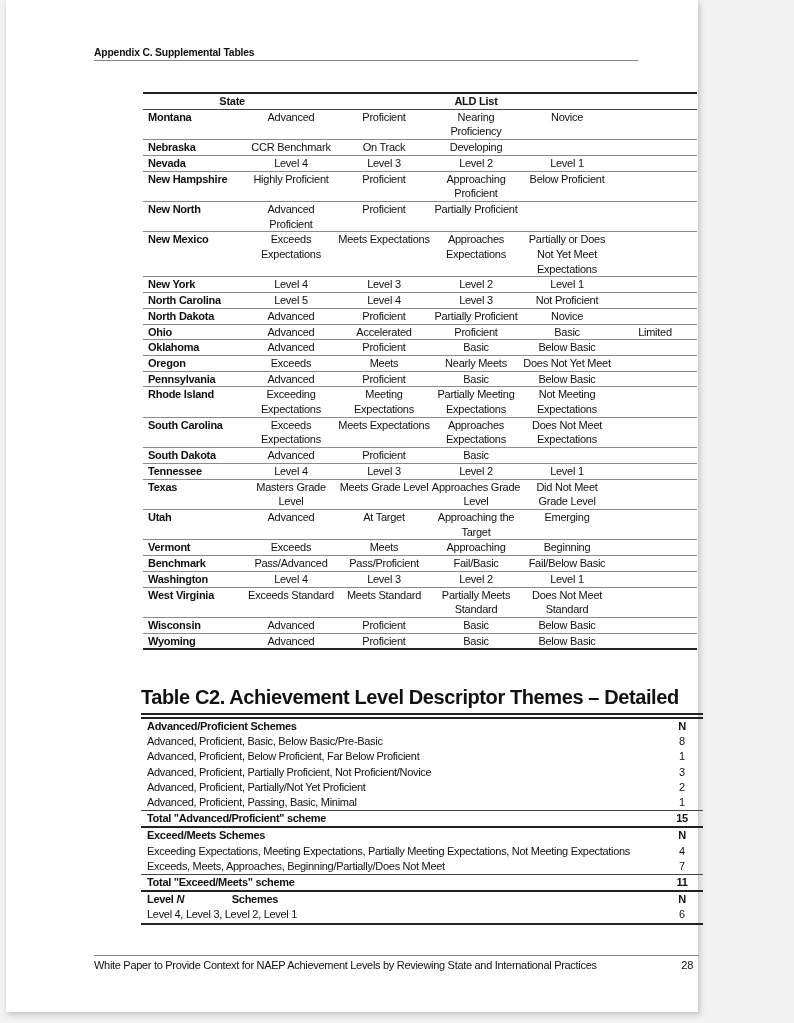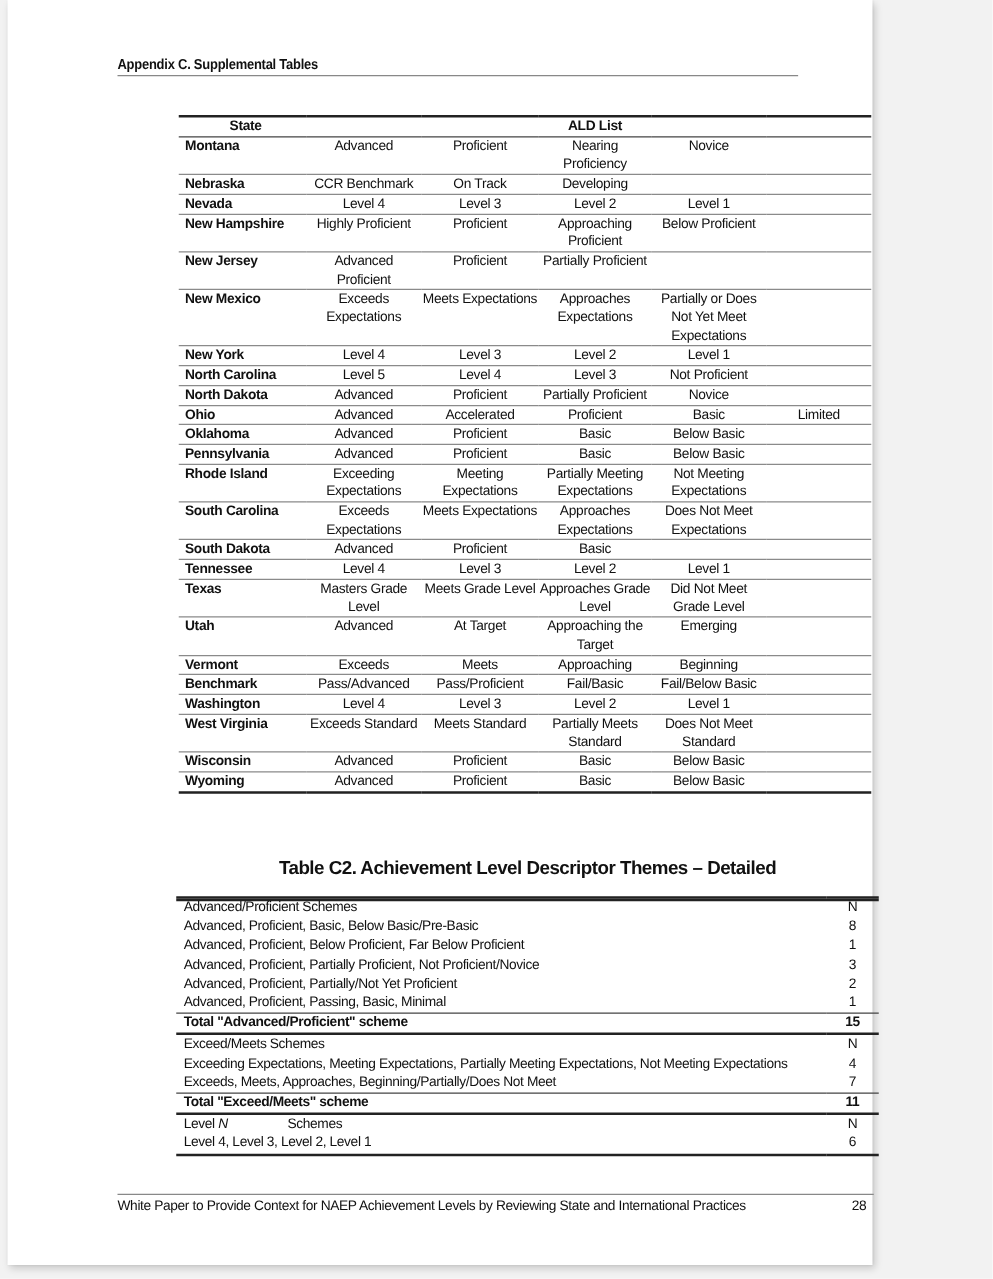--- a/index.html
+++ b/index.html
@@ -23,35 +23,35 @@
     letter-spacing: -0.25px;
   }
   .t1 td, .t1 th { padding: 0; vertical-align: top; }
   .t1 thead tr th { border-top: 2px solid #222; border-bottom: 1px solid #444; font-weight: bold; }
   .t1 tbody tr td { border-bottom: 1px solid #8a8a8a; }
   .t1 tbody tr:last-child td { border-bottom: 2px solid #222; }
   .t1 .state { width: 97px; text-align: left; font-weight: bold; padding-left: 5px; }
   .t1 .c { text-align: center; }
   .t1 .w1 { width: 92px; } .t1 .w2 { width: 94px; } .t1 .w3 { width: 90px; }
   .t1 .w4 { width: 92px; } .t1 .w5 { width: 84px; }
-  .t1 th.state { text-align: center; margin-left: 48px; }
+  .t1 th.state { text-align: right; margin-left: 48px; }
   .t1 th.ald { text-align: center; }
 
   .c2-title {
     position: absolute; left: 135px; top: 686px; width: 562px;
-    font-size: 15px; font-weight: bold; letter-spacing: -0.4px;
-    border-bottom: 2px solid #222; padding-bottom: 16px; text-align: center;
+    font-size: 20px; font-weight: bold; letter-spacing: -0.4px;
+    border-bottom: 2px solid #222; padding-bottom: 4px;
   }
   .t2 {
     position: absolute; left: 135px; top: 717px; width: 562px;
     border-collapse: collapse; font-size: 11px; line-height: 15.2px; letter-spacing: -0.3px;
   }
   .t2 td { padding: 0 6px; }
   .t2 td.n { text-align: center; width: 30px; }
-  .t2 tr.sec td { font-weight: normal; }
+  .t2 tr.sec td { font-weight: bold; }
   .t2 tr.sec:first-child td { border-top: 2px solid #222; }
   .t2 tr.total td { font-weight: bold; border-top: 1px solid #444; border-bottom: 2px solid #222; }
   .t2 tr.last td { border-bottom: 2px solid #222; margin-top: 24px; }
 
   .footer {
     position: absolute; left: 88px; top: 955px; width: 605px;
     border-top: 1px solid #888; padding-top: 3px;
     font-size: 11px; letter-spacing: -0.3px; display: flex; justify-content: space-between;
   }
   .footer .pn { padding-right: 6px; text-align: center; }
@@ -100,21 +100,21 @@
         </tr>
         <tr>
           <td class="state">New Hampshire</td>
           <td class="c w1">Highly Proficient</td>
           <td class="c w2">Proficient</td>
           <td class="c w3">Approaching Proficient</td>
           <td class="c w4">Below Proficient</td>
           <td class="c w5"></td>
         </tr>
         <tr>
-          <td class="state">New Jersey</td>
+          <td class="state">New North</td>
           <td class="c w1">Advanced Proficient</td>
           <td class="c w2">Proficient</td>
           <td class="c w3">Partially Proficient</td>
           <td class="c w4"></td>
           <td class="c w5"></td>
         </tr>
         <tr>
           <td class="state">New Mexico</td>
           <td class="c w1">Exceeds Expectations</td>
           <td class="c w2">Meets Expectations</td>
@@ -156,20 +156,28 @@
         </tr>
         <tr>
           <td class="state">Oklahoma</td>
           <td class="c w1">Advanced</td>
           <td class="c w2">Proficient</td>
           <td class="c w3">Basic</td>
           <td class="c w4">Below Basic</td>
           <td class="c w5"></td>
         </tr>
         <tr>
+          <td class="state">Oregon</td>
+          <td class="c w1">Exceeds</td>
+          <td class="c w2">Meets</td>
+          <td class="c w3">Nearly Meets</td>
+          <td class="c w4">Does Not Yet Meet</td>
+          <td class="c w5"></td>
+        </tr>
+        <tr>
           <td class="state">Pennsylvania</td>
           <td class="c w1">Advanced</td>
           <td class="c w2">Proficient</td>
           <td class="c w3">Basic</td>
           <td class="c w4">Below Basic</td>
           <td class="c w5"></td>
         </tr>
         <tr>
           <td class="state">Rhode Island</td>
           <td class="c w1">Exceeding Expectations</td>

